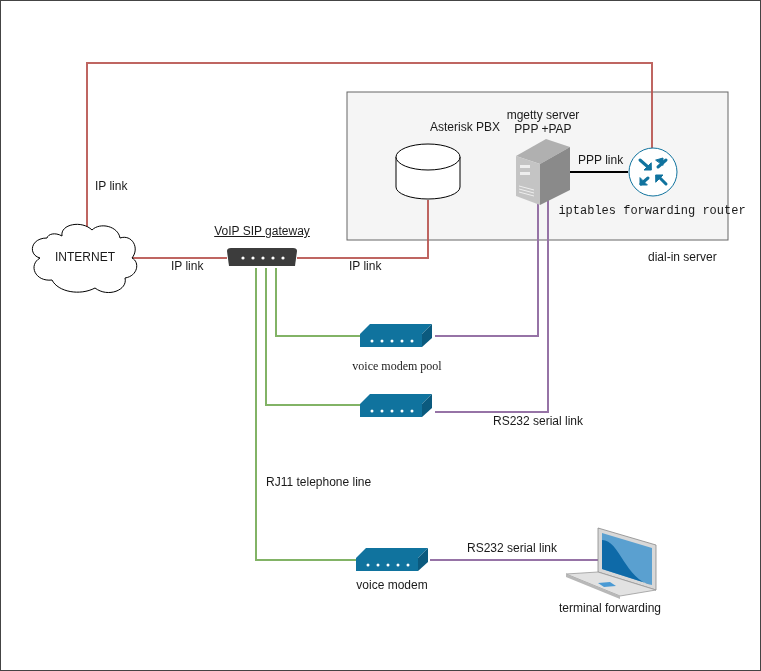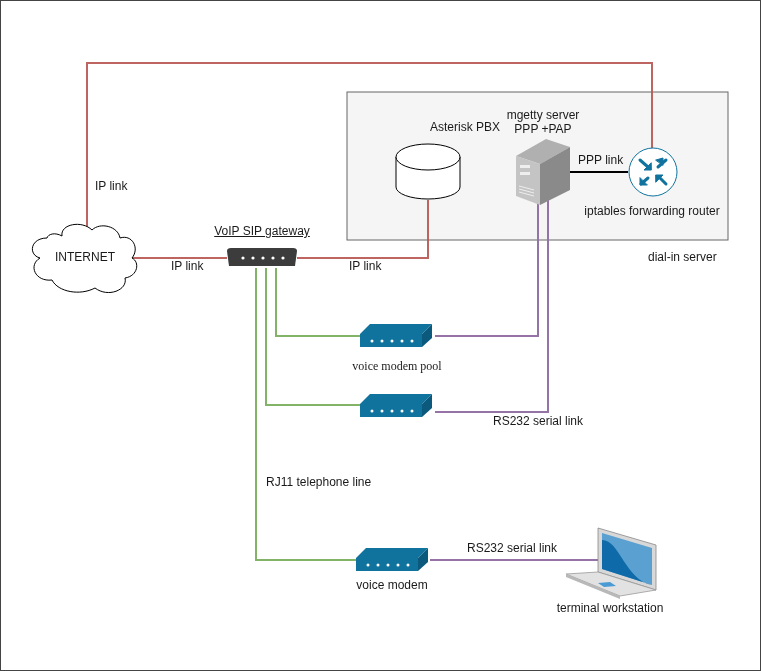--- a/index.html
+++ b/index.html
@@ -136,20 +136,20 @@
 
 <div class="lbl center" style="left:85px; top:250px;">INTERNET</div>
 <div class="lbl" style="left:95px; top:179px;">IP link</div>
 <div class="lbl" style="left:171px; top:259px;">IP link</div>
 <div class="lbl" style="left:349px; top:259px;">IP link</div>
 <div class="lbl center" style="left:262px; top:224px;text-decoration:underline;">VoIP SIP gateway</div>
 <div class="lbl center" style="left:429px; top:120px;margin-left:36px;">Asterisk PBX</div>
 <div class="lbl center" style="left:543px; top:108px;">mgetty server</div>
 <div class="lbl center" style="left:543px; top:122px;">PPP +PAP</div>
 <div class="lbl" style="left:578px; top:153px;text-align:center;">PPP link</div>
-<div class="lbl center" style="left:652px; top:204px;">iptables forwarding router</div>
+<div class="lbl center" style="left:652px; top:204px;font-family:Liberation Mono, monospace;">iptables forwarding router</div>
 <div class="lbl" style="left:648px; top:250px;">dial-in server</div>
 <div class="lbl center" style="left:397px; top:359px;font-family:Liberation Serif, serif;">voice modem pool</div>
 <div class="lbl" style="left:493px; top:414px;">RS232 serial link</div>
 <div class="lbl" style="left:266px; top:475px;">RJ11 telephone line</div>
 <div class="lbl" style="left:467px; top:541px;">RS232 serial link</div>
 <div class="lbl center" style="left:392px; top:578px;text-align:right;">voice modem</div>
-<div class="lbl center" style="left:610px; top:601px;">terminal workstation</div>
+<div class="lbl center" style="left:610px; top:601px;">terminal forwarding</div>
 
 </body></html>

